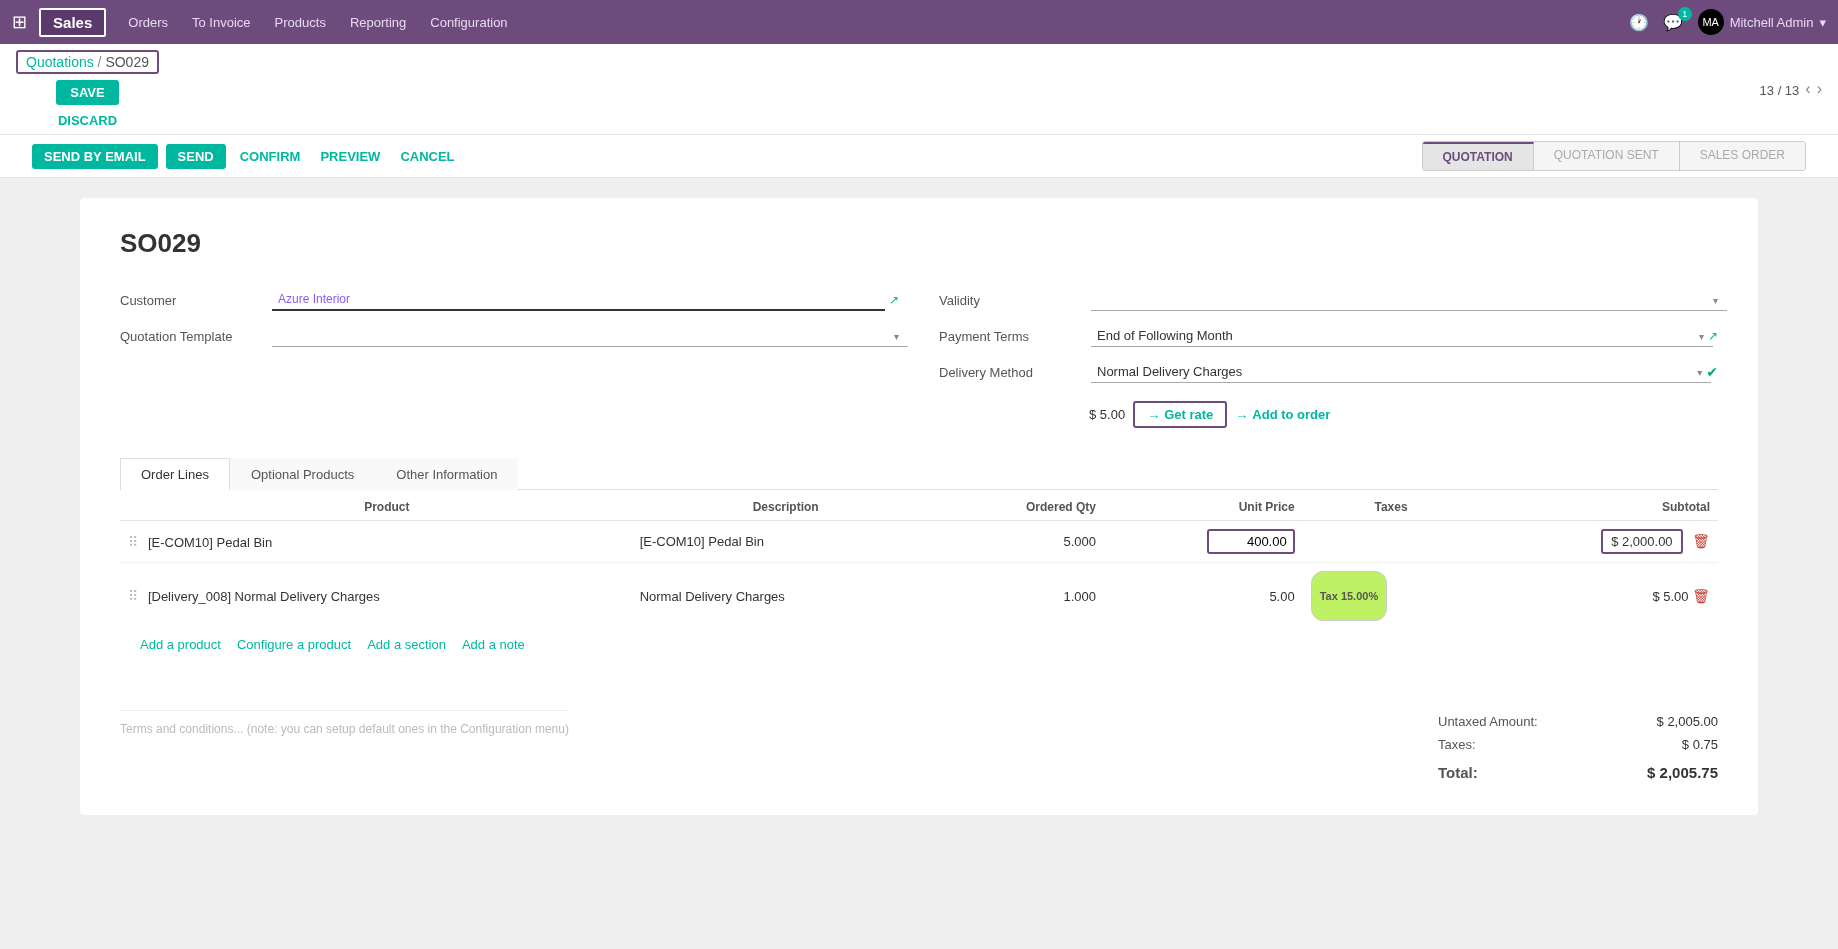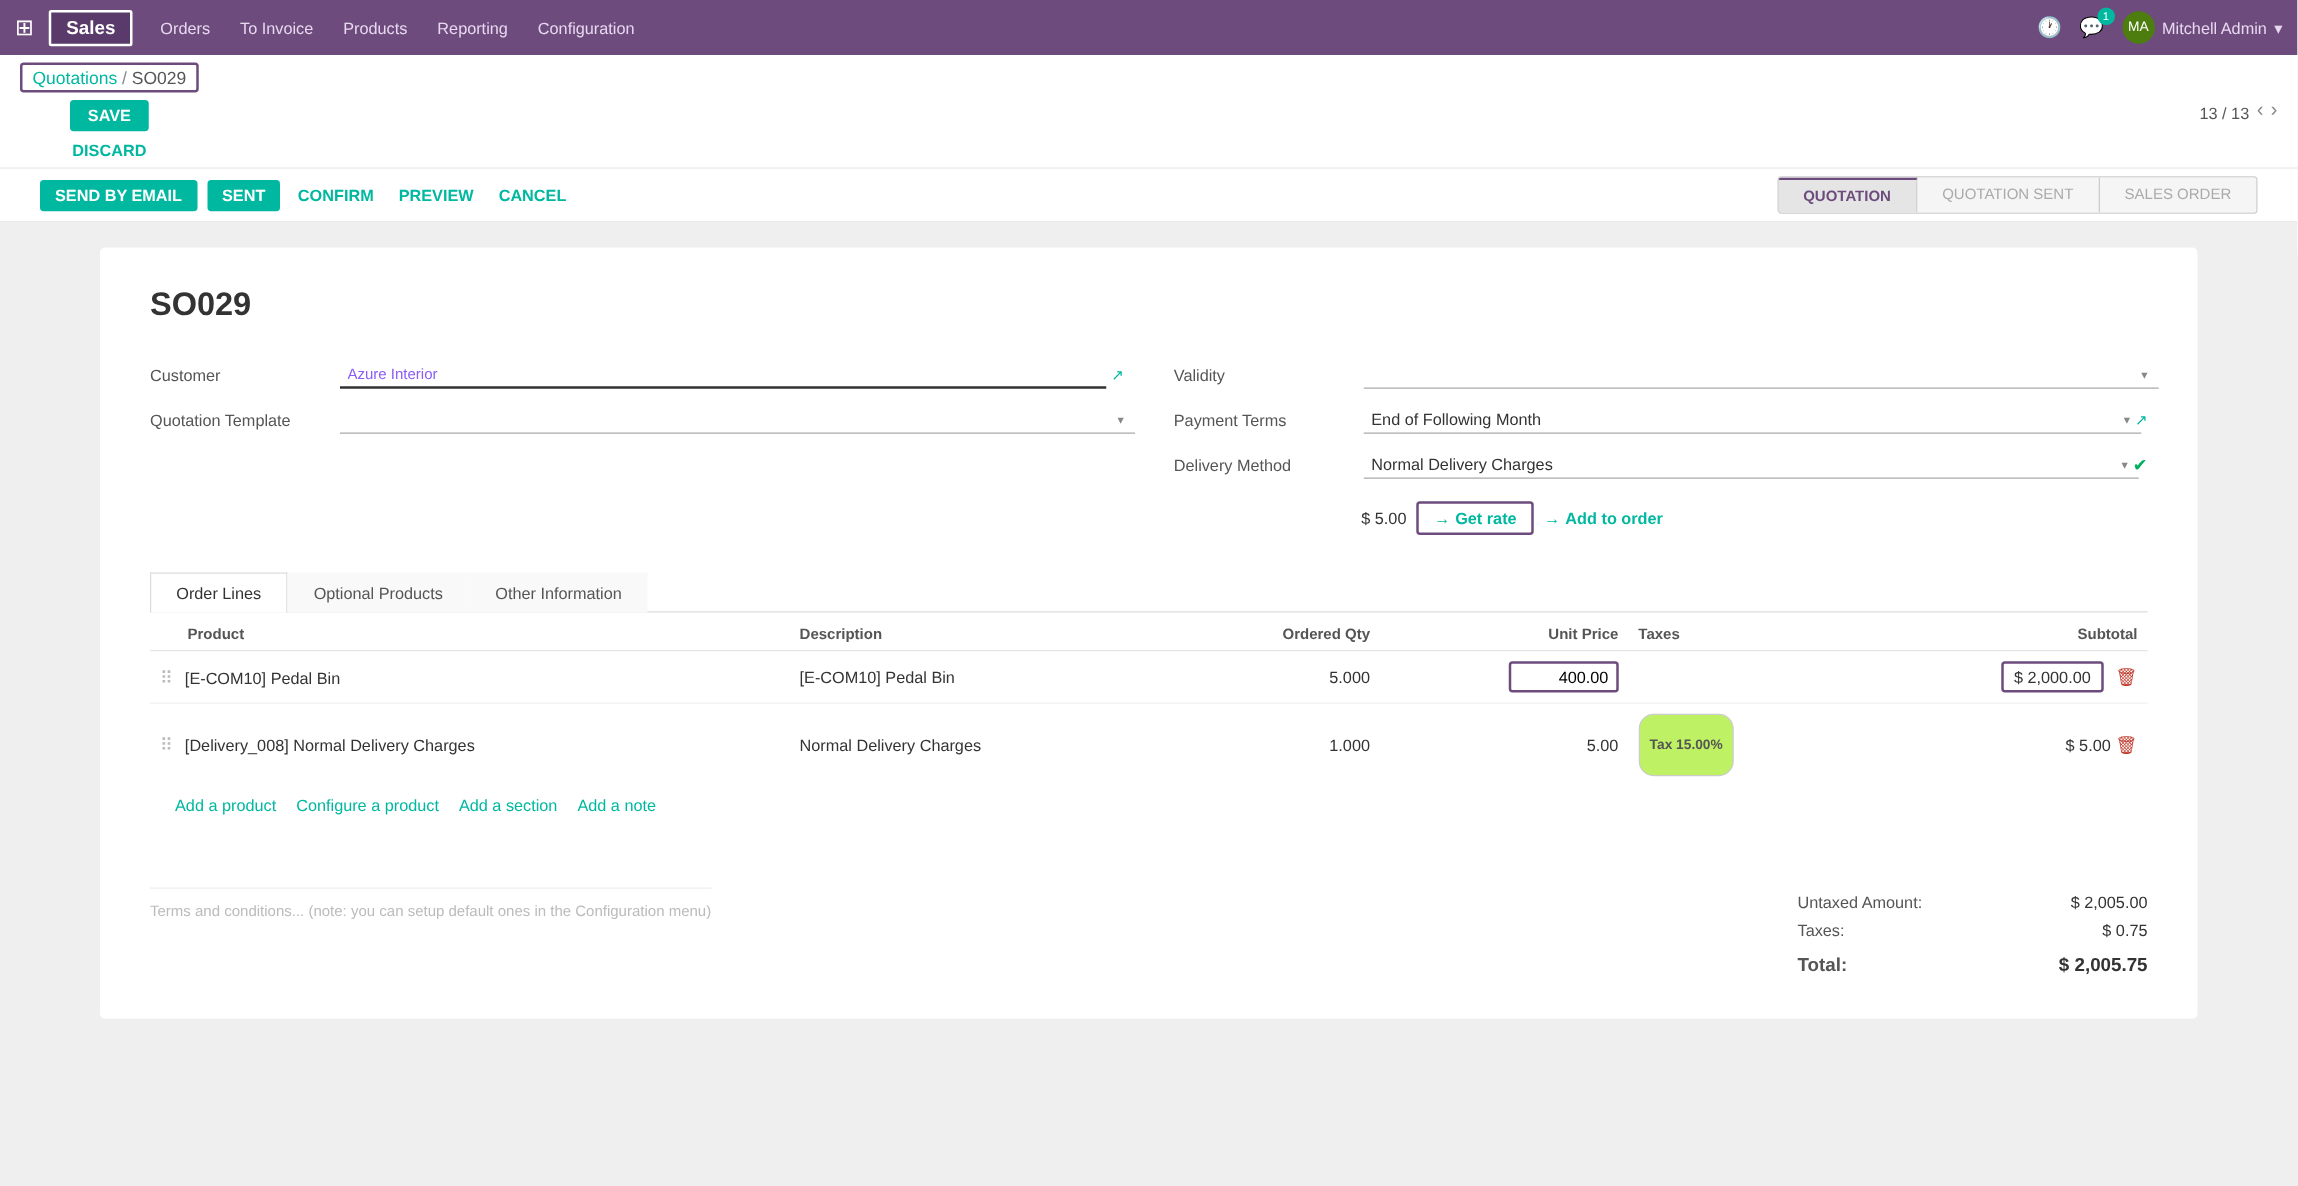--- a/index.html
+++ b/index.html
@@ -71,21 +71,21 @@
       align-items: center;
       gap: 6px;
       color: #e8d8f0;
       cursor: pointer;
       font-size: 13px;
     }
     .user-avatar {
       width: 26px;
       height: 26px;
       border-radius: 50%;
-      background: #4d7c0f;
+      background: #000000;
       display: flex;
       align-items: center;
       justify-content: center;
       color: #fff;
       font-size: 11px;
     }
 
     
     .breadcrumb-bar {
       background: #fff;
@@ -354,21 +354,21 @@
       font-weight: 500;
     }
 
     
     .order-table {
       width: 100%;
       border-collapse: collapse;
       margin-top: 0;
     }
     .order-table th {
-      text-align: left;
+      text-align: center;
       font-size: 12px;
       color: #555;
       font-weight: 600;
       padding: 10px 8px 6px;
       border-bottom: 1px solid #e5e5e5;
     }
     .order-table th.right { text-align: right; }
     .order-table td {
       padding: 8px 8px;
       font-size: 13px;
@@ -490,21 +490,21 @@
   </div>
   <div class="pager">
     <span>13 / 13</span>
     <span class="pager-arrow">‹</span>
     <span class="pager-arrow">›</span>
   </div>
 </div>
 
 <div class="action-bar">
   <button class="btn-email">SEND BY EMAIL</button>
-  <button class="btn-print">SENT</button>
+  <button class="btn-print">SEND</button>
   <button class="btn-action">CONFIRM</button>
   <button class="btn-action">PREVIEW</button>
   <button class="btn-action">CANCEL</button>
   <div class="action-bar-right">
     <div class="status-steps">
       <div class="status-step active">
         <span>QUOTATION</span>
       </div>
       <div class="status-step inactive">
         <span>QUOTATION SENT</span>

